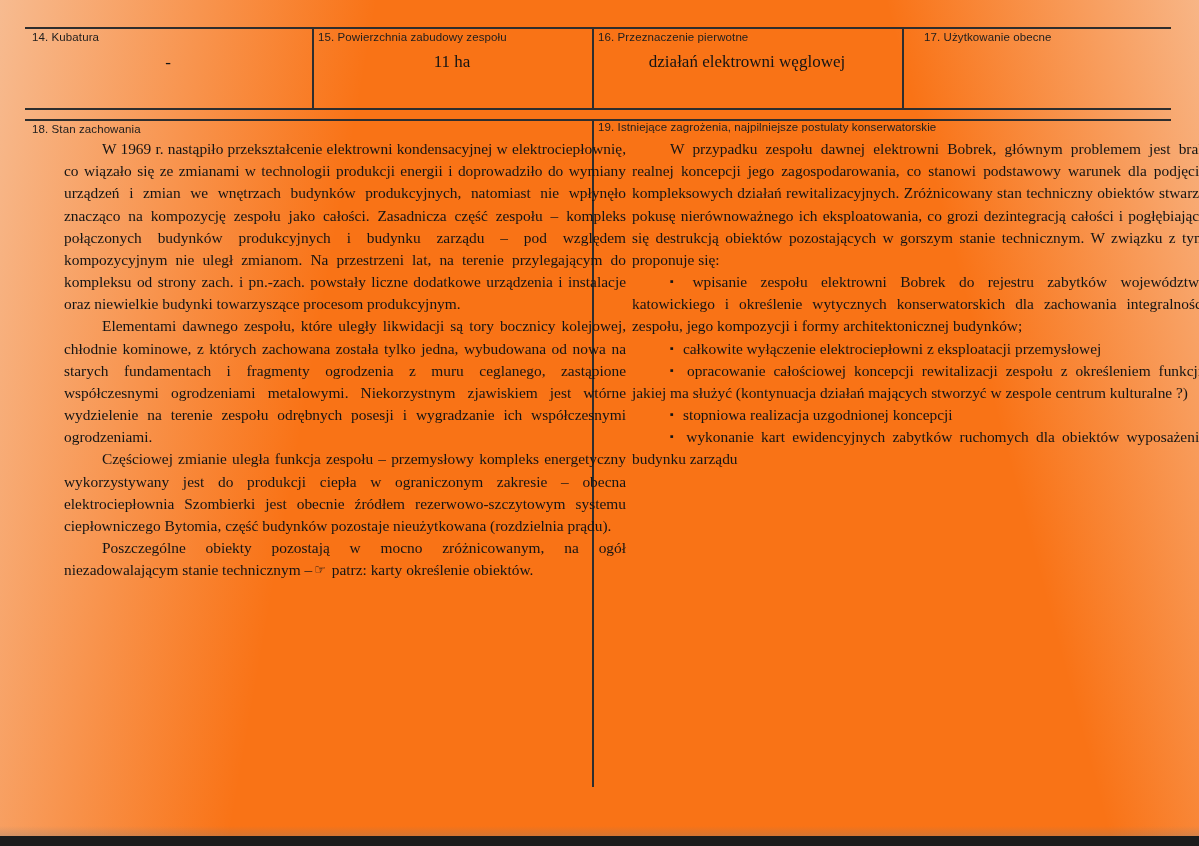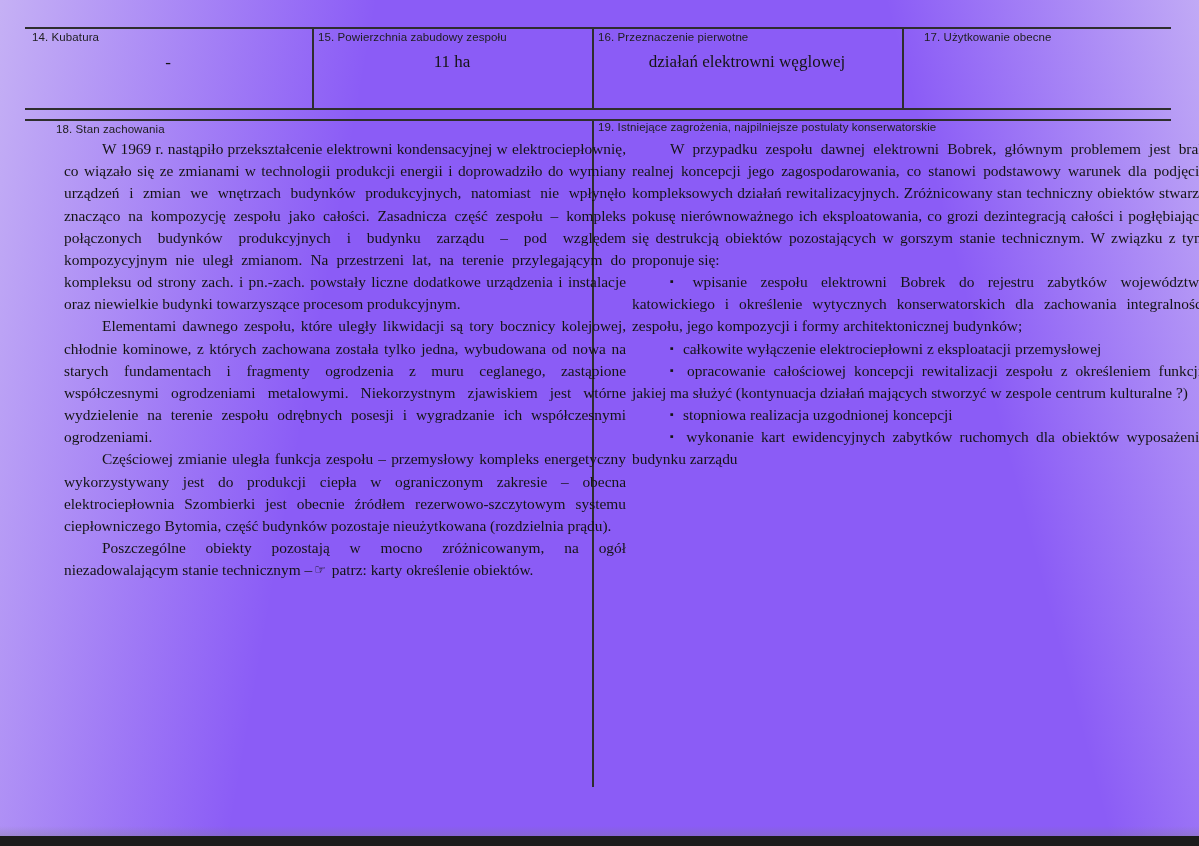--- a/index.html
+++ b/index.html
@@ -7,21 +7,21 @@
     padding: 0;
     background: #ffffff;
   }
   body {
     font-family: "Liberation Serif", serif;
   }
   #page {
     position: relative;
     width: 1199px;
     height: 846px;
-    background: #8b5cf6;
+    background: #f97316;
     overflow: hidden;
   }
   
   #paper-tint {
     position: absolute;
     left: 0; top: 0; right: 0; bottom: 0;
     background:
       linear-gradient(100deg, rgba(245,246,244,0.55) 0%, rgba(255,255,255,0) 28%),
       linear-gradient(255deg, rgba(246,247,245,0.5) 0%, rgba(255,255,255,0) 22%);
     pointer-events: none;
@@ -128,21 +128,21 @@
   <div class="field-value" style="left:32px; top:51px; width:272px;">-</div>
 
   <div class="field-label" style="left:318px; top:31px;">15. Powierzchnia zabudowy zespołu</div>
   <div class="field-value" style="left:318px; top:50px; width:268px;">11 ha</div>
 
   <div class="field-label" style="left:598px; top:31px;">16. Przeznaczenie pierwotne</div>
   <div class="field-value" style="left:598px; top:50px; width:298px;">działań elektrowni węglowej</div>
 
   <div class="field-label" style="left:908px; top:31px;margin-left:16px;">17. Użytkowanie obecne</div>
 
-  <div class="field-label" style="left:32px; top:123px;margin-left:24px;">18. Stan zachowania</div>
+  <div class="field-label" style="left:32px; top:123px;">18. Stan zachowania</div>
 
   <div class="field-label" style="left:598px; top:121px;text-align:center;">19. Istniejące zagrożenia, najpilniejsze postulaty konserwatorskie</div>
 
   <div class="body-col" style="left:30px; top:138px; width:562px;">
     <p>W 1969 r. nastąpiło przekształcenie elektrowni kondensacyjnej w elektrociepłownię, co wiązało się ze zmianami w technologii produkcji energii i doprowadziło do wymiany urządzeń  i zmian we wnętrzach budynków produkcyjnych, natomiast nie wpłynęło znacząco na kompozycję zespołu jako całości. Zasadnicza część zespołu – kompleks  połączonych budynków produkcyjnych i budynku zarządu – pod względem kompozycyjnym nie uległ zmianom. Na przestrzeni lat, na terenie przylegającym do kompleksu od strony zach. i pn.-zach. powstały liczne dodatkowe urządzenia i instalacje oraz niewielkie budynki towarzyszące procesom produkcyjnym.</p>
     <p>Elementami dawnego zespołu, które uległy likwidacji są tory bocznicy kolejowej, chłodnie kominowe, z których  zachowana została tylko jedna, wybudowana od nowa na starych fundamentach i fragmenty ogrodzenia z muru ceglanego, zastąpione współczesnymi ogrodzeniami metalowymi. Niekorzystnym zjawiskiem jest wtórne wydzielenie na terenie zespołu odrębnych posesji i wygradzanie ich współczesnymi ogrodzeniami.</p>
     <p>Częściowej zmianie uległa funkcja zespołu – przemysłowy kompleks energetyczny wykorzystywany jest do produkcji ciepła w ograniczonym zakresie – obecna elektrociepłownia Szombierki jest obecnie źródłem rezerwowo-szczytowym systemu ciepłowniczego Bytomia, część budynków pozostaje nieużytkowana (rozdzielnia prądu).</p>
     <p><span>Poszczególne obiekty pozostają w mocno zróżnicowanym, na ogół niezadowalającym stanie technicznym –</span><span class="hand-icon">☞</span> <span>patrz: karty określenie obiektów.</span></p>
   </div>
 

